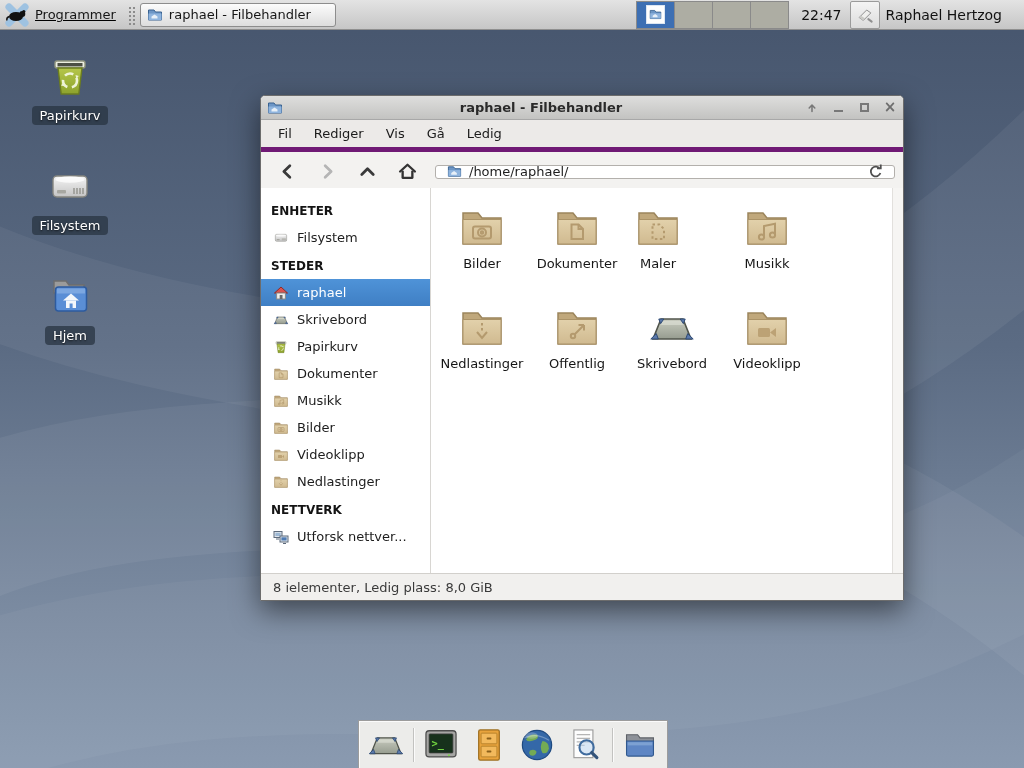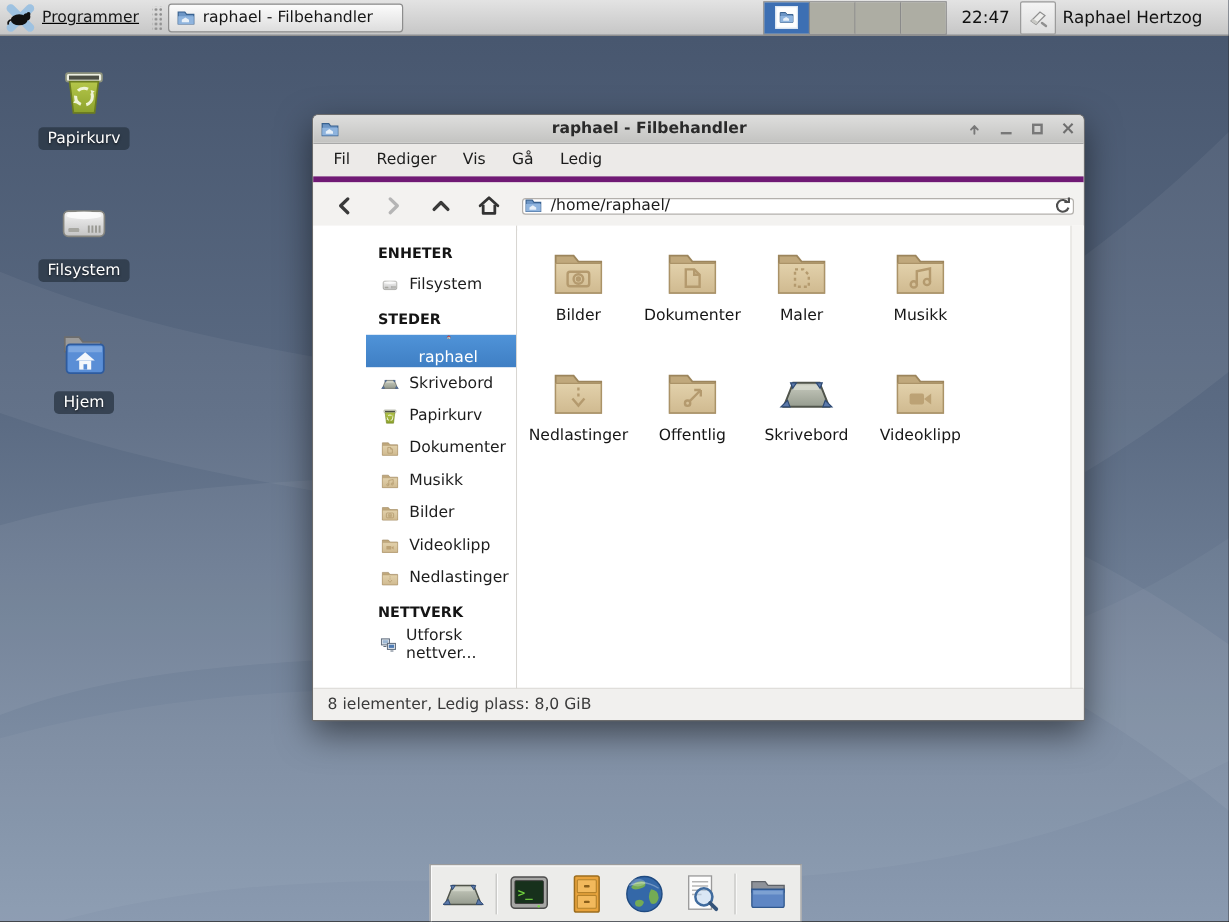--- a/index.html
+++ b/index.html
@@ -53,27 +53,27 @@
   .ctl .minbar{width:9px;height:2px;background:#787878;margin-top:7px;}
   .ctl .maxbox{width:9px;height:9px;border:2px solid #787878;box-sizing:border-box;}
   .ctl.close{color:#6e6e6e;font-size:15px;font-weight:bold;}
   .menubar{height:27px;background:#eceae8;border-bottom:5px solid #701a75;
     display:flex;align-items:center;padding-left:6px;}
   .menu-item{font-size:13px;color:#1c1c1c;padding:4px 11px;}
   .toolbar{height:40px;background:#f3f2f0;border-bottom:1px solid #d5d3d0;
     display:flex;align-items:center;padding:0 8px;gap:4px;box-sizing:border-box;}
   .tool-btn{width:36px;height:30px;display:flex;align-items:center;justify-content:center;border-radius:3px;}
   .pathfield{flex:1;height:14px;background:#fff;border:1px solid #b3b0ac;border-radius:3px;
-    display:flex;align-items:center;gap:7px;padding:0 1px;margin-left:6px;box-sizing:border-box;}
+    display:flex;align-items:center;gap:7px;padding:0 11px;margin-left:6px;box-sizing:border-box;}
   .pathtext{flex:1;font-size:13px;color:#1d1d1d;}
   .body{position:absolute;left:0;top:92px;right:0;bottom:26px;display:flex;}
-  .sidebar{width:170px;background:#fff;border-right:1px solid #d8d6d2;overflow:hidden;padding-top:8px;box-sizing:border-box;padding-left:44px;}
+  .sidebar{width:170px;background:#fff;border-right:1px solid #d8d6d2;overflow:hidden;padding-top:8px;box-sizing:border-box;}
   .shead{font-size:12px;font-weight:bold;color:#141414;padding:8px 10px 6px 10px;}
   .srow{display:flex;align-items:center;gap:8px;height:27px;padding-left:12px;font-size:13px;color:#1d1d1d;}
-  .srow.selected{background:linear-gradient(180deg,#4f93d8,#3f7fc4);color:#fff;flex-direction:column;}
+  .srow.selected{background:linear-gradient(180deg,#4f93d8,#3f7fc4);color:#fff;}
   .main{flex:1;position:relative;background:#fff;}
   .scrolltrack{position:absolute;right:0;top:0;bottom:0;width:10px;background:#f6f5f3;border-left:1px solid #e2e0dd;}
   .fitem{position:absolute;width:94px;display:flex;flex-direction:column;align-items:center;}
   .flabel{margin-top:4px;font-size:13px;color:#161616;text-align:center;}
   .statusbar{position:absolute;left:0;right:0;bottom:0;height:26px;background:#f1f0ee;
     border-top:1px solid #d2d0cc;display:flex;align-items:center;padding-left:12px;
     font-size:13px;color:#3a3a3a;border-radius:0 0 1px 1px;}
 
   
   .dock{position:absolute;left:358px;bottom:0;height:47px;background:#ececea;
@@ -493,21 +493,21 @@
               <use href="#sym-folder-pictures-icon"></use>
             </svg>
           <div class="flabel">Bilder</div>
         </div>
         <div class="fitem" style="left:99px;top:16px">
           <svg width="48" height="48">
               <use href="#sym-folder-documents-icon"></use>
             </svg>
           <div class="flabel">Dokumenter</div>
         </div>
-        <div class="fitem" style="left:190px;top:16px">
+        <div class="fitem" style="left:180px;top:16px">
           <svg width="48" height="48">
               <use href="#sym-folder-templates-icon"></use>
             </svg>
           <div class="flabel">Maler</div>
         </div>
         <div class="fitem" style="left:289px;top:16px">
           <svg width="48" height="48">
               <use href="#sym-folder-music-icon"></use>
             </svg>
           <div class="flabel">Musikk</div>

